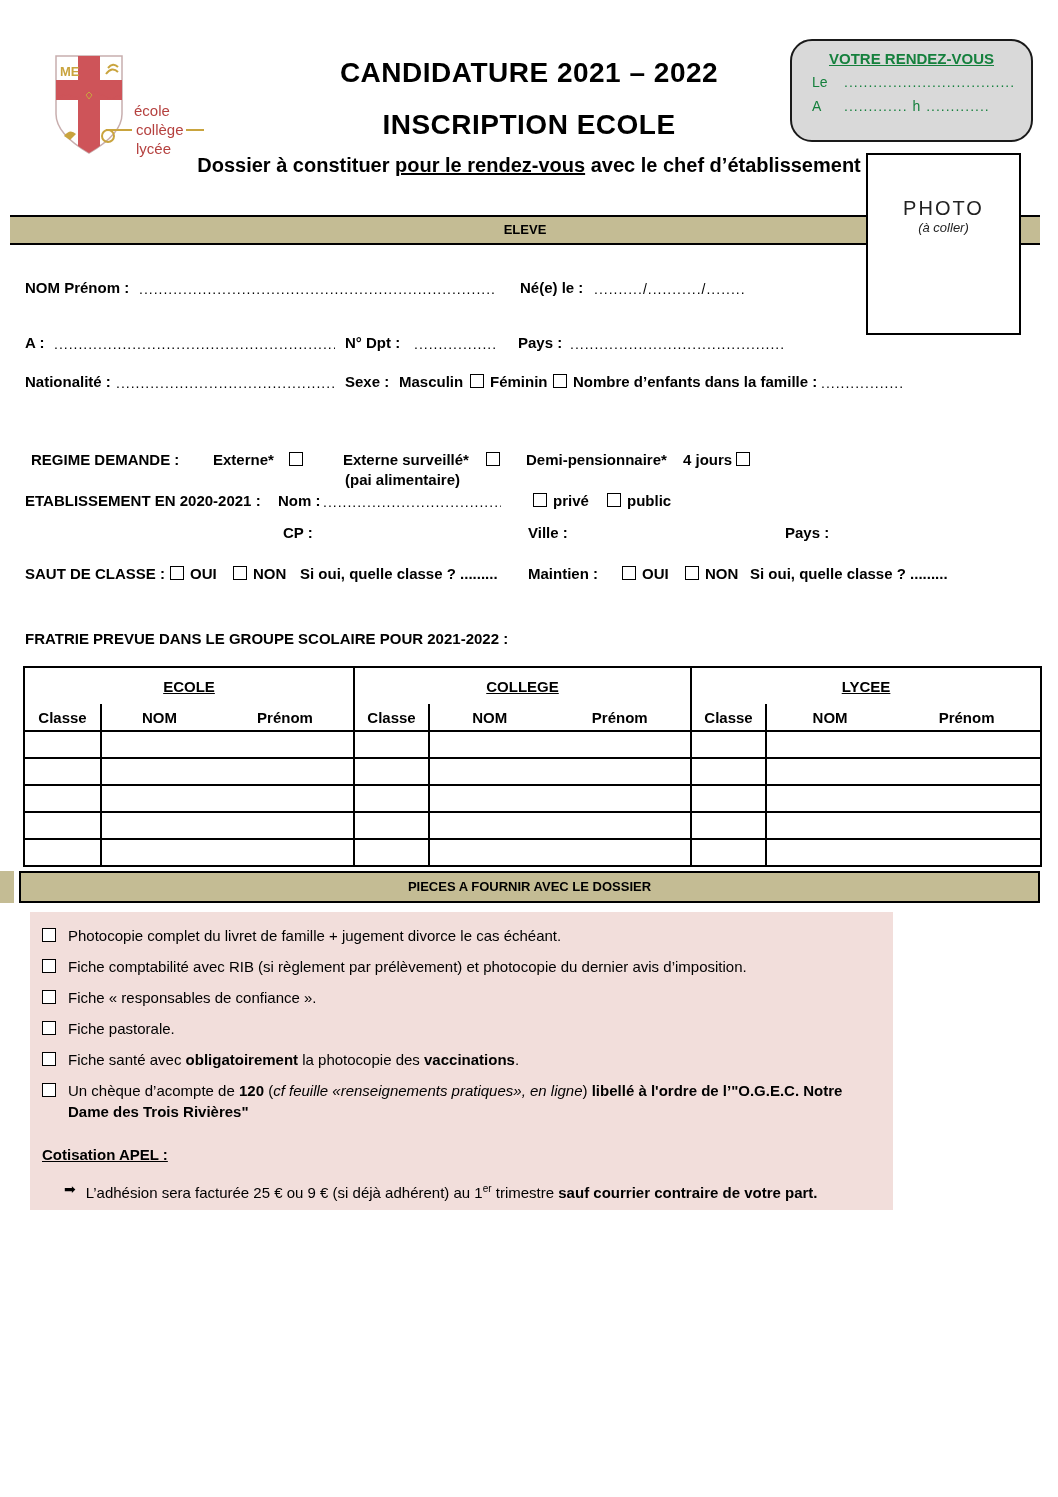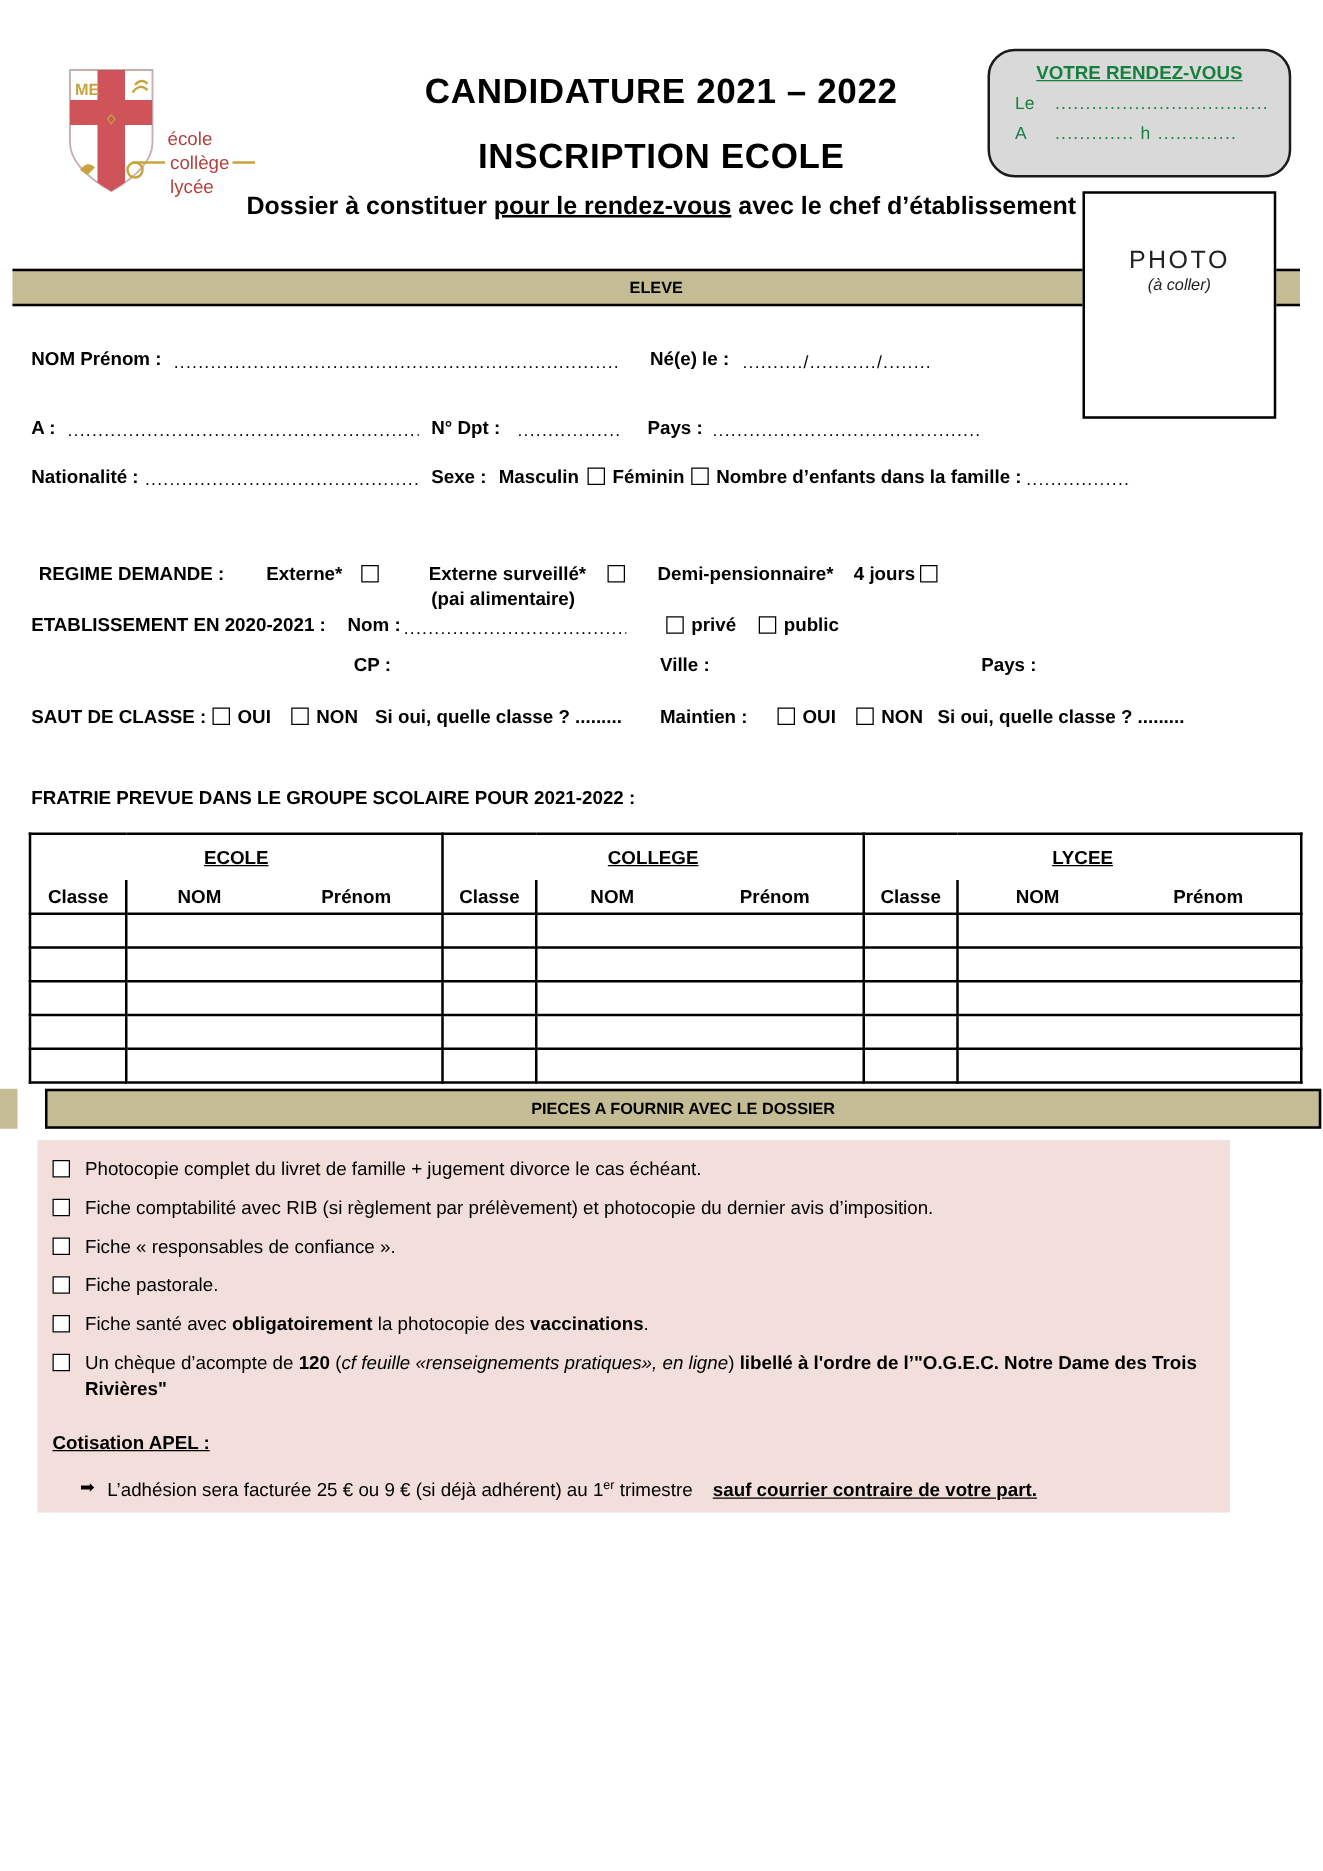--- a/index.html
+++ b/index.html
@@ -11,42 +11,42 @@
   
   .rdv{left:790px;top:39px;width:243px;height:103px;background:#D9D9D9;
        border:2.5px solid #1a1a1a;border-radius:22px;box-sizing:border-box;color:#15803d;}
   .rdv-t{text-align:center;font-weight:bold;font-size:15px;text-decoration:underline;margin-top:9px;}
   .rdv-r{margin:7px 0 0 20px;font-size:14px;display:flex;}
   .rdv-r .lab{width:32px;}
   .rdv-dots{display:inline-block;overflow:hidden;white-space:nowrap;letter-spacing:1px;width:172px;height:17px;}
   
   .bar{background:#C4BC94;box-sizing:border-box;text-align:center;font-weight:bold;font-size:13px;}
   .eleve-bar{left:10px;top:215px;width:1030px;height:30px;border-top:2.5px solid #000;border-bottom:2.5px solid #000;line-height:25px;z-index:1;}
-  .pieces-bar{left:19px;top:871px;width:1021px;height:32px;border:2px solid #000;line-height:28px;margin-left:17px;}
+  .pieces-bar{left:19px;top:871px;width:1021px;height:32px;border:2px solid #000;line-height:28px;}
   .bar-strip{left:0;top:871px;width:14px;height:32px;background:#C4BC94;}
   
   .photo{left:866px;top:153px;width:155px;height:182px;background:#fff;border:2.5px solid #000;
          box-sizing:border-box;z-index:5;text-align:center;}
   .photo .p1{margin-top:42px;font-size:20px;letter-spacing:2px;color:#222;}
   .photo .p2{font-size:13px;font-style:italic;color:#222;}
   
   .fl{position:absolute;font-size:15px;font-weight:bold;white-space:nowrap;line-height:19px;}
   .fd{position:absolute;font-size:14px;letter-spacing:1px;white-space:nowrap;overflow:hidden;height:18px;line-height:19px;}
   .cb{position:absolute;width:12px;height:12px;border:1.5px solid #000;background:#fff;box-sizing:content-box;}
   
   .ftab{position:absolute;left:23px;top:666px;border-collapse:collapse;table-layout:fixed;width:1017px;}
   .ftab td{border:2px solid #000;padding:0;font-size:15px;}
   .ftab tr.gh td{border-bottom:none;height:36px;text-align:center;font-weight:bold;vertical-align:middle;}
   .ftab tr.gh span{text-decoration:underline;}
   .ftab tr.ch td{border-top:none;border-bottom:2.5px solid #000;height:26px;vertical-align:middle;}
   .ftab tr.dr td{height:25px;}
   .np{display:flex;justify-content:space-around;font-weight:bold;}
   .clh{text-align:center;font-weight:bold;}
   
-  .pink{left:30px;top:912px;width:954px;height:298px;background:#F2DEDB;box-sizing:border-box;
+  .pink{left:30px;top:912px;width:863px;height:298px;background:#F2DEDB;box-sizing:border-box;
         padding:13px 14px 0 12px;font-size:15px;}
   .item{display:flex;margin-bottom:10px;line-height:21px;}
   .item .cbi{flex:0 0 12px;width:12px;height:12px;border:1.5px solid #000;background:#fff;margin:3px 12px 0 0;}
   .item .txt{flex:1;}
   .apel-t{margin:22px 0 0 0;font-weight:bold;text-decoration:underline;line-height:21px;}
   .apel-r{display:flex;margin:13px 0 0 22px;line-height:22px;}
   .apel-r .arrow{margin-right:10px;font-size:14px;}
   sup{font-size:10px;}
 </style>
 </head>
@@ -266,17 +266,17 @@
         <span class="cbi"></span>
         <div class="txt"><span>Fiche santé avec </span><span style="font-weight: bold;">obligatoirement</span><span> la photocopie des </span><span style="font-weight: bold;">vaccinations</span><span>.</span></div>
       </div>
     <div class="item">
         <span class="cbi"></span>
         <div class="txt"><span>Un chèque d’acompte de </span><span style="font-weight: bold;">120</span><span> (</span><span style="font-style: italic;">cf feuille «renseignements pratiques», en ligne</span><span>) </span><span style="font-weight: bold;">libellé à l'ordre de l’"O.G.E.C. Notre Dame des Trois Rivières"</span></div>
       </div>
     <div class="apel-t">Cotisation APEL :</div>
     <div class="apel-r">
       <span class="arrow">➡</span>
-      <div><span>L’adhésion sera facturée 25 € ou 9 € (si déjà adhérent) au 1</span><sup>er</sup><span> trimestre </span><span style="font-weight: bold; text-decoration: underline; margin-left: 12px;">sauf courrier contraire de votre part.</span></div>
+      <div><span>L’adhésion sera facturée 25 € ou 9 € (si déjà adhérent) au 1</span><sup>er</sup><span> trimestre </span><span style="font-weight: bold; ">sauf courrier contraire de votre part.</span></div>
     </div>
   </div>
 
 </div>
 
 </body></html>

